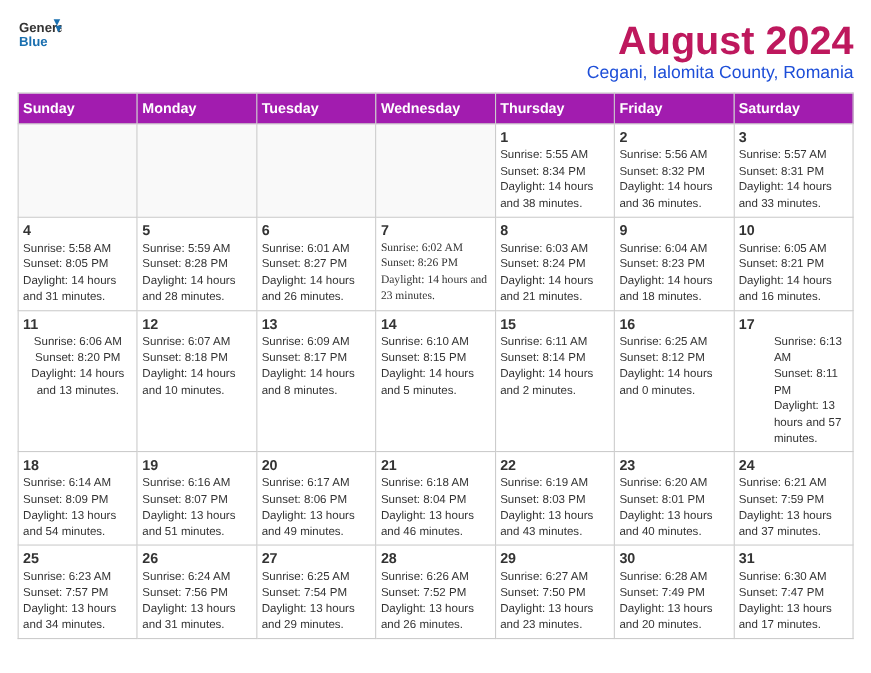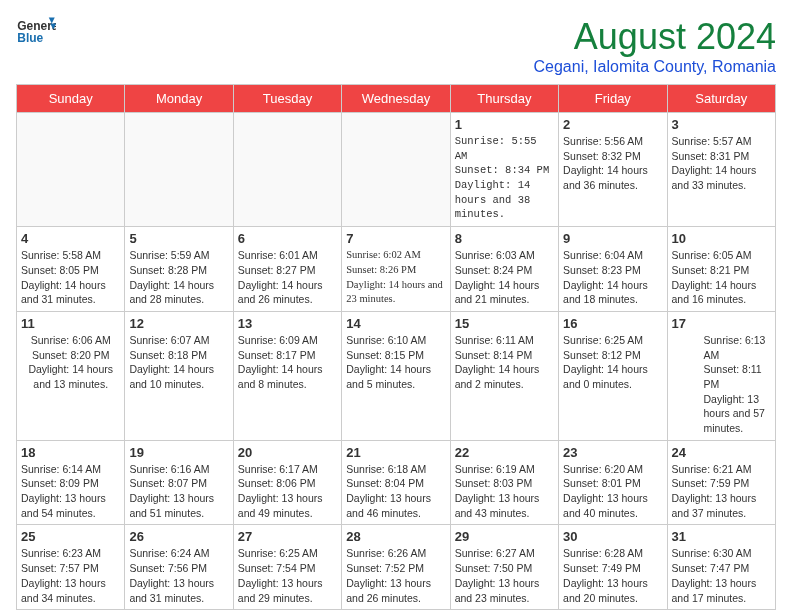--- a/index.html
+++ b/index.html
@@ -27,39 +27,39 @@
     }
     .logo-row {
       display: flex;
       align-items: center;
     }
     .title-area {
       text-align: right;
     }
     .main-title {
       font-size: 36px;
-      font-weight: normal;
-      color: #15803d;
+      font-weight: bold;
+      color: #be185d;
     }
     .subtitle {
       font-size: 16px;
       color: #1d4ed8;
     }
     .calendar {
       width: 100%;
       border-collapse: collapse;
       font-size: 11px;
     }
     .calendar th {
-      background: #ef4444;
+      background: #a21caf;
       color: #fff;
       padding: 6px 4px;
-      text-align: center;
+      text-align: left;
       font-size: 13px;
-      font-weight: normal;
+      font-weight: bold;
       border: 1px solid #ccc;
     }
     .calendar td {
       border: 1px solid #ccc;
       vertical-align: top;
       padding: 4px;
       width: calc(100% / 7);
       min-height: 80px;
       background: #fff;
     }
@@ -112,21 +112,21 @@
     </tr>
   </thead>
   <tbody id="calendar-body">
   <tr>
         <td class="empty"></td>
         <td class="empty"></td>
         <td class="empty"></td>
         <td class="empty"></td>
         <td>
           <span class="day-num">1</span>
-          <div class="day-info" style="white-space: pre-line; font-family: Liberation Mono, monospace;">Sunrise: 5:55 AM
+          <div class="day-info" style="white-space: pre-line;">Sunrise: 5:55 AM
 Sunset: 8:34 PM
 Daylight: 14 hours and 38 minutes.</div>
         </td>
         <td>
           <span class="day-num">2</span>
           <div class="day-info" style="white-space: pre-line;">Sunrise: 5:56 AM
 Sunset: 8:32 PM
 Daylight: 14 hours and 36 minutes.</div>
         </td>
         <td>

